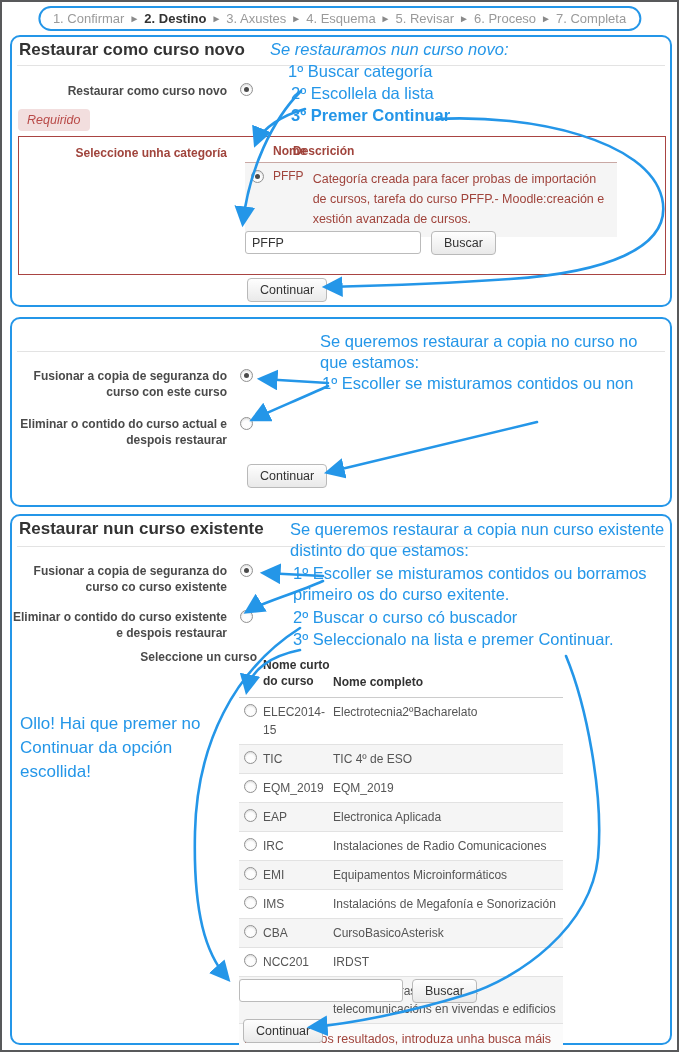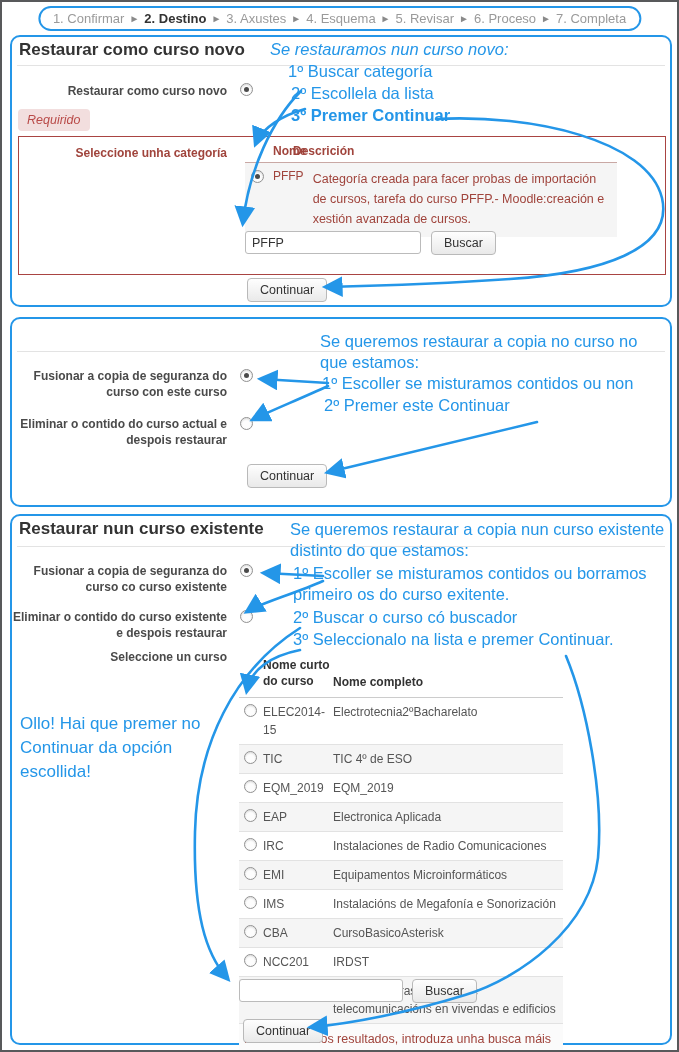--- a/index.html
+++ b/index.html
@@ -136,21 +136,21 @@
   <div class="panel" style="top:512px; height:531px;">
     <h2>Restaurar nun curso existente</h2>
     <div class="rule" style="top:30px;"></div>
 
     <div class="flabel" style="top:48px;">Fusionar a copia de seguranza do curso co curso existente</div>
     <span class="radio checked" style="left:228px; top:48px;" role="radio" aria-checked="true"></span>
 
     <div class="flabel" style="top:94px;">Eliminar o contido do curso existente e despois restaurar</div>
     <span class="radio" style="left:228px; top:94px;" role="radio" aria-checked="false"></span>
 
-    <div class="flabel" style="top:134px;">Seleccione un curso</div>
+    <div class="flabel" style="top:134px;margin-left:30px;">Seleccione un curso</div>
 
     <div class="ctable" style="left:227px; top:139px; width:324px;">
       <div class="thead">
         <span class="hshort">Nome curto do curso</span>
         <span class="hfull">Nome completo</span>
       </div>
       <div class="crow">
         <span class="rwrap"><span class="radio inline" role="radio" aria-checked="false"></span></span>
         <span class="cshort">ELEC2014-15</span>
         <span class="cfull">Electrotecnia2ºBacharelato</span>
@@ -211,21 +211,20 @@
     <div class="note" style="left:8px; top:196px; width:192px;">Ollo! Hai que premer no Continuar da opción escollida!</div>
   </div>
 
   <div class="anno" style="left:268px; top:37px; width:270px;font-style:italic;">Se restauramos nun curso novo:</div>
   <div class="anno" style="left:286px; top:59px;">1º Buscar categoría</div>
   <div class="anno" style="left:289px; top:81px;">2º Escollela da lista</div>
   <div class="anno" style="left:289px; top:103px;font-weight:bold;">3º Premer Continuar</div>
 
   <div class="anno" style="left:318px; top:329px; width:338px;">Se queremos restaurar a copia no curso no que estamos:</div>
   <div class="anno item" style="left:320px; top:371px; width:352px;">1º Escoller se misturamos contidos ou non</div>
-  <div class="anno item" style="left:322px; top:393px; width:340px;">2º Premer este Continuar</div>
 
   <div class="anno" style="left:288px; top:517px; width:384px;">Se queremos restaurar a copia nun curso existente distinto do que estamos:</div>
   <div class="anno item" style="left:291px; top:561px; width:382px;">1º Escoller se misturamos contidos ou borramos primeiro os do curso exitente.</div>
   <div class="anno item" style="left:291px; top:605px; width:380px;">2º Buscar o curso có buscador</div>
   <div class="anno item" style="left:291px; top:627px; width:380px;">3º Seleccionalo na lista e premer Continuar.</div>
 
   <svg class="overlay" width="679" height="1052" viewBox="0 0 679 1052">
     <defs>
       <marker id="ah" markerWidth="9" markerHeight="9" refX="6" refY="4" orient="auto">
         <path d="M0,0 L8,4 L0,8 z" fill="#2496e8"></path>

